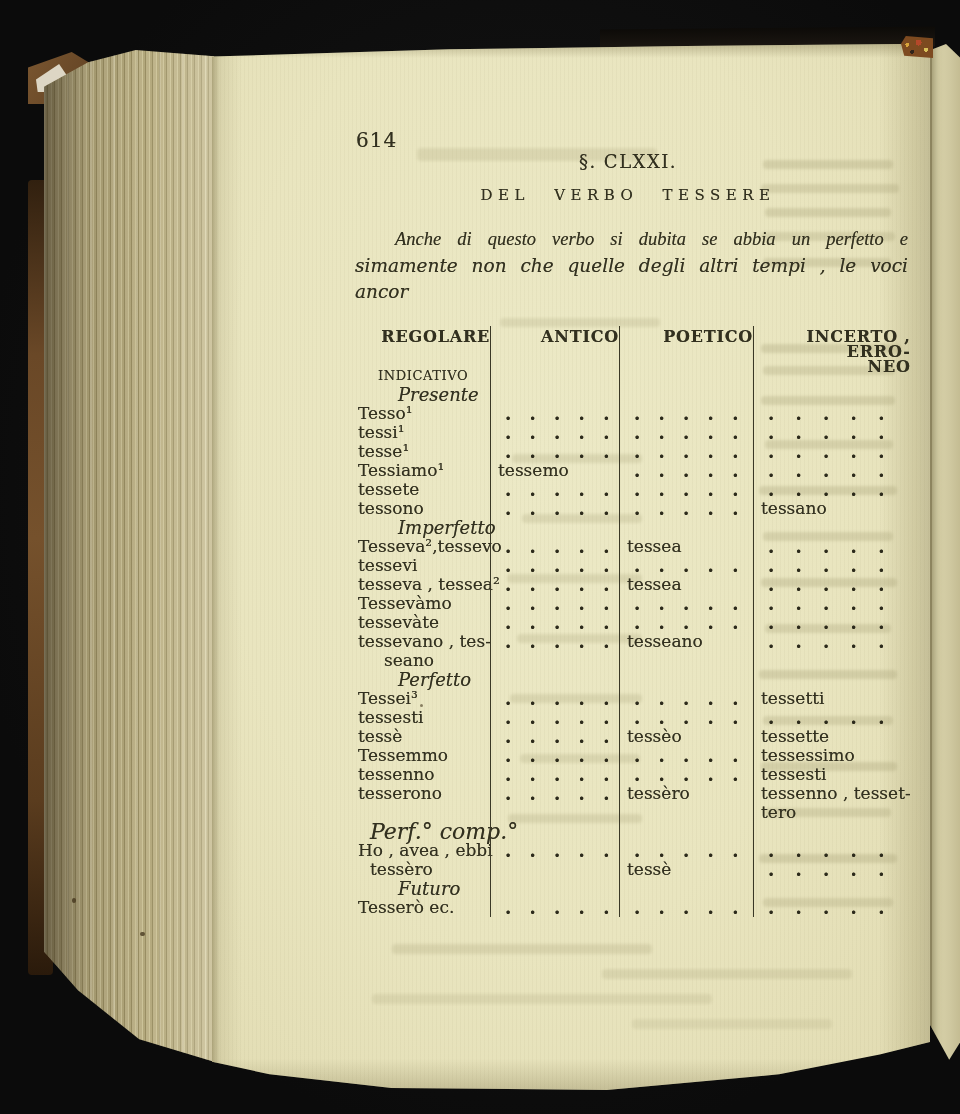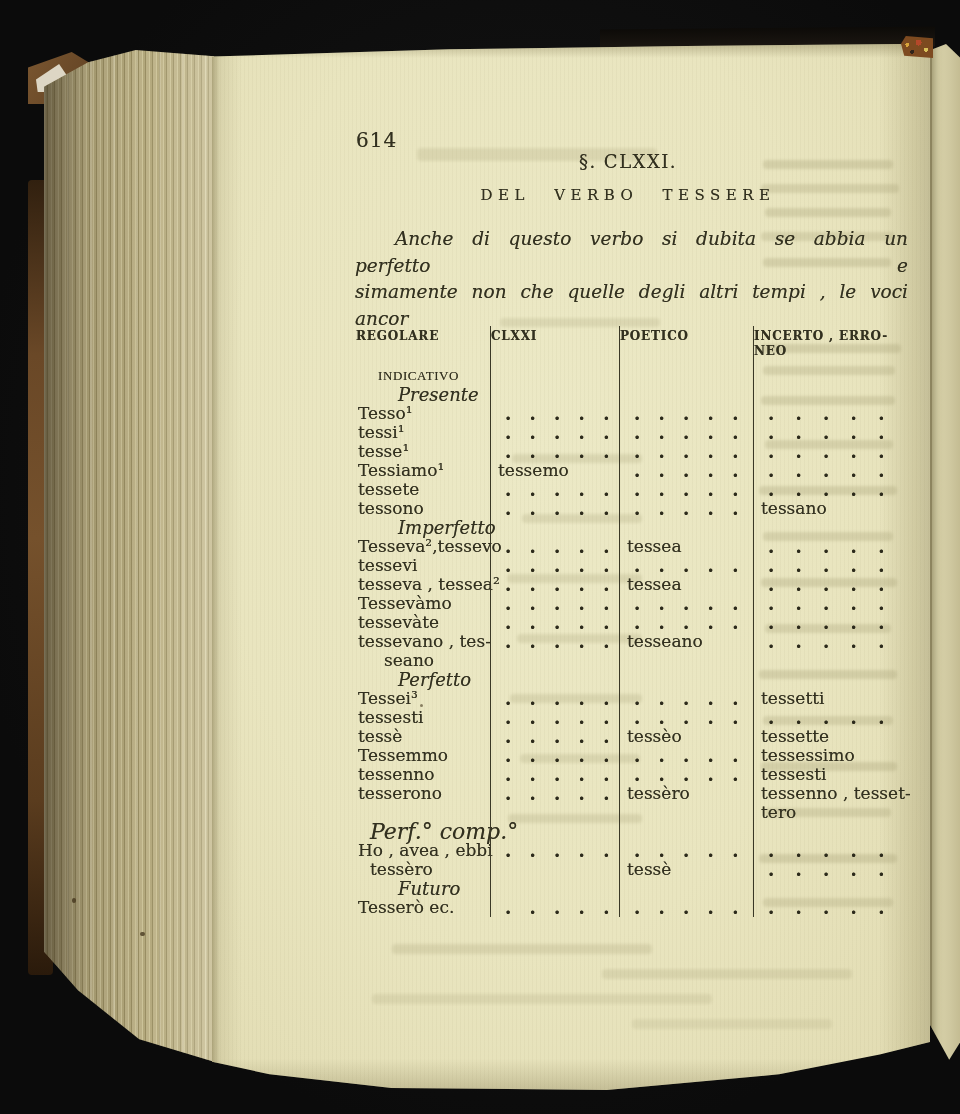--- a/index.html
+++ b/index.html
@@ -56,39 +56,39 @@
   .content{position:absolute;left:350px;top:124px;width:556px;z-index:4;
            color:#32301f;text-shadow:0 0 .4px rgba(40,38,25,.55);}
   .pagenum{position:absolute;left:6px;top:4px;font-size:20px;letter-spacing:1px;}
   .sectmark{position:absolute;left:0;top:27px;width:100%;text-align:center;
             font-size:18px;letter-spacing:1.5px;}
   .title{position:absolute;left:0;top:62px;width:100%;text-align:center;
          font-size:15px;letter-spacing:5.5px;word-spacing:14px;}
   .intro{position:absolute;left:5px;top:102px;width:553px;font-style:italic;
          font-size:18.5px;line-height:26.5px;word-spacing:3px;}
   .iline{text-align:justify;text-align-last:justify;}
-  .iline.first{text-indent:40px;}
+  .iline.first{text-indent:40px;font-family:Liberation Serif, serif;}
   .iline.last{text-align-last:left;}
 
   .vtable{position:absolute;left:6px;top:202px;width:553px;display:grid;
           grid-template-columns:134px 129px 134px 1fr;
           grid-template-rows:40px;grid-auto-rows:19px;
           font-size:17px;line-height:19px;}
-  .hcell{font-size:12px;font-weight:600;letter-spacing:.8px;text-align:left;
+  .hcell{font-size:16px;font-weight:600;letter-spacing:.8px;text-align:right;
          padding-top:3px;line-height:15px;}
   .b{border-left:1.5px solid #3a3826;}
   .cell{white-space:nowrap;overflow:visible;}
   .cell.caps{font-size:13px;letter-spacing:.6px;padding-left:22px;}
   .cell.head{font-style:italic;font-size:18px;padding-left:42px;}
   .cell.headt{font-style:italic;font-size:22px;padding-left:14px;}
   .cell.cont{padding-left:28px;}
   .cell.entryi{padding-left:14px;}
   .cell.cont4c{padding-left:36px;}
   .cell.col1{padding-left:2px;}
-  .cell.col1.caps{padding-left:22px;font-family:Liberation Serif, serif;} .cell.col1.head{padding-left:42px;}
+  .cell.col1.caps{padding-left:22px;} .cell.col1.head{padding-left:42px;}
   .cell.col1.headt{padding-left:14px;} .cell.col1.cont{padding-left:28px;}
   .cell.col1.entryi{padding-left:14px;}
   .cell.col2,.cell.col3,.cell.col4{padding-left:7px;}
   .cell.dots{font-weight:700;font-size:18px;word-spacing:12px;padding-left:14px;color:#2c2a1b;}
   .cell.col4.dots{word-spacing:15px;}
 </style>
 </head>
 <body>
 
 <div class="photo">
@@ -105,21 +105,21 @@
   <div class="content">
     <div class="pagenum">614</div>
     <div class="sectmark">§. CLXXI.</div>
     <div class="title">DEL VERBO TESSERE</div>
     <div class="intro">
       <div class="iline first">Anche di questo verbo si dubita se abbia un perfetto e</div>
       <div class="iline">simamente non che quelle degli altri tempi , le voci ancor</div>
     </div>
     <div class="vtable" id="vtable">
       <div class="hcell">REGOLARE</div>
-      <div class="hcell b">CLXXI</div>
+      <div class="hcell b">ANTICO</div>
       <div class="hcell b">POETICO</div>
       <div class="hcell b">
         <div>INCERTO , ERRO-</div>
         <div>NEO</div>
       </div>
     <div class="cell col1 caps">INDICATIVO</div>
         <div class="cell col2 b"></div>
         <div class="cell col3 b"></div>
         <div class="cell col4 b"></div>
         <div class="cell col1 head">Presente</div>

